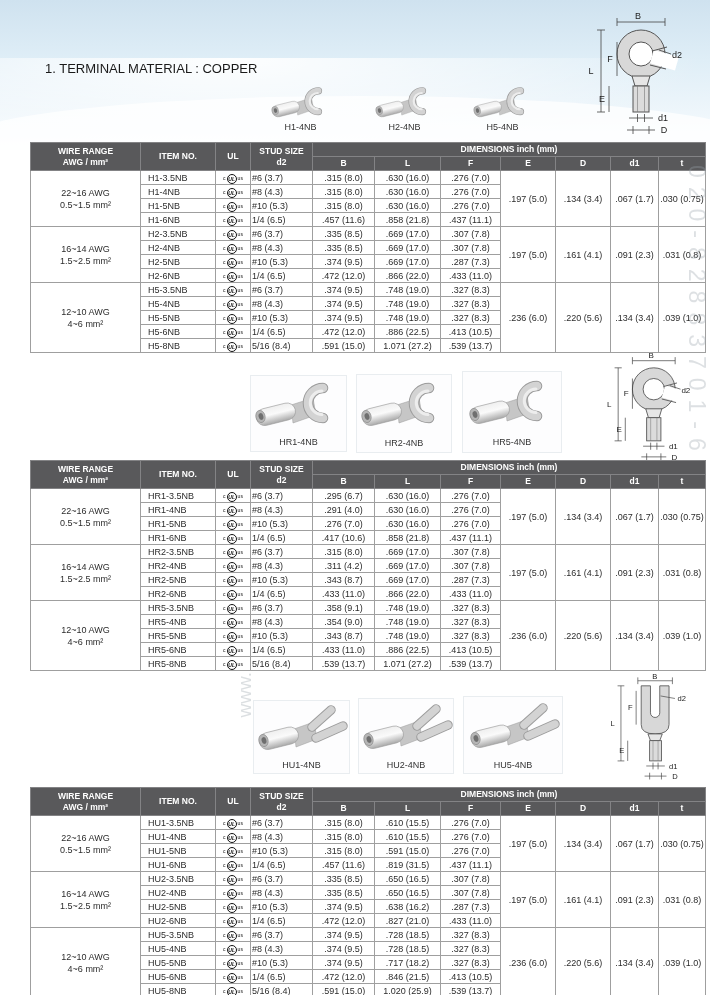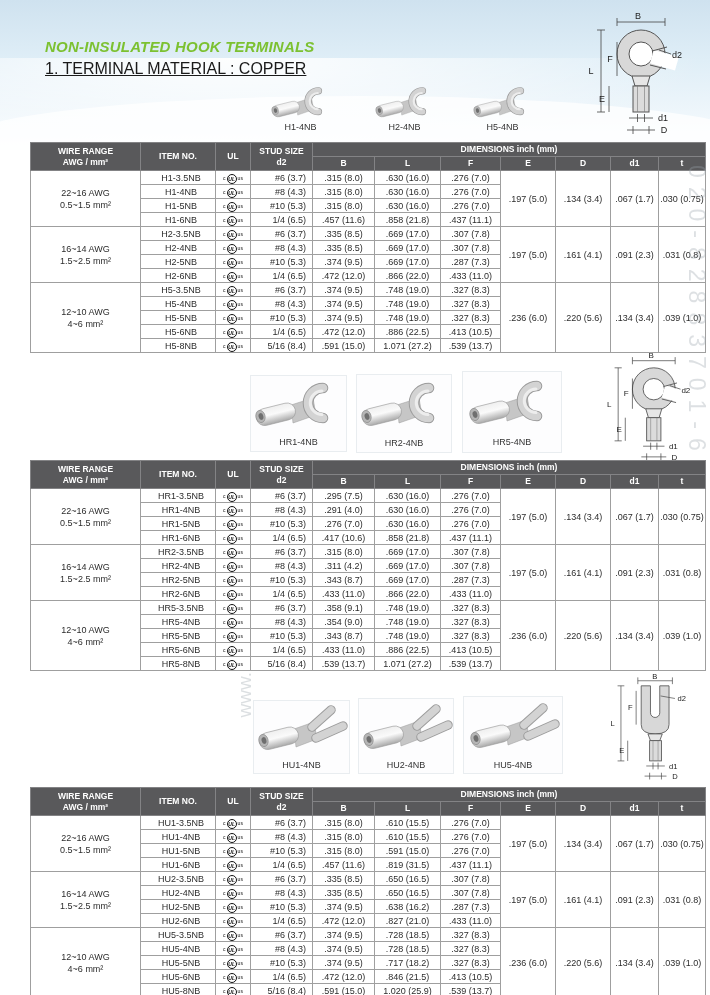--- a/index.html
+++ b/index.html
@@ -9,42 +9,42 @@
   
   .sky { position:absolute; left:0; top:0; width:710px; height:150px;
          background:linear-gradient(180deg,#cfe2ef 0%,#dfeef7 40%,#eef6fb 75%,#fcfeff 100%); }
   .sky::before { content:""; position:absolute; left:-60px; top:58px; width:830px; height:120px;
          background:radial-gradient(ellipse at 35% 0%, rgba(255,255,255,.95), rgba(255,255,255,0) 62%); }
   .sky::after { content:""; position:absolute; left:-40px; top:96px; width:800px; height:90px;
          border-radius:50% 50% 0 0; background:rgba(255,255,255,.75); }
 
   .title { position:absolute; left:45px; top:38px; font-size:15px; font-weight:bold; font-style:italic;
            color:#7cc131; letter-spacing:.2px; }
-  .notes { position:absolute; left:45px; top:60px; font-size:16px; color:#1a1a1a; line-height:17px;text-decoration:underline; }
+  .notes { position:absolute; left:45px; top:60px; font-size:13px; color:#1a1a1a; line-height:17px; }
 
   
   .prod { position:absolute; background:#fdfdfe; border:1px solid #e9edf0; text-align:center; }
   .prod svg { display:block; margin:1px auto 0; }
   .prod-label { font-size:9px; color:#333; line-height:11px; }
 
   .diagram { position:absolute; }
   .diagram svg { width:100%; height:100%; }
   .dtext { font-size:9px; fill:#222; font-family:"Liberation Sans",sans-serif; }
 
   
   .tbl { position:absolute; left:30px; width:675px; }
   table { border-collapse:collapse; table-layout:fixed; width:675px; background:#fff;
           font-family:"Liberation Sans",sans-serif; }
   th { background:#59595b; color:#fff; font-size:8.5px; font-weight:bold;
        border:1px solid #838385; padding:1px 0; line-height:11px; }
   td { border:1px solid #9f9f9f; font-size:9px; color:#2c2c2c; text-align:center;
        height:14px; line-height:12px; padding:0 1px; background:#fff; }
   td.wire { font-size:9px; line-height:12px; }
-  td.item { text-align:center; padding-left:7px; }
-  td.stud { text-align:right; padding-right:6px; }
+  td.item { text-align:left; padding-left:7px; }
+  td.stud { text-align:left; padding-right:6px; }
   table { border:1px solid #6f6f6f; }
 
   
   .ulm { display:inline-flex; align-items:center; justify-content:center; gap:1px; }
   .ulc-c,.ulc-us { font-size:5px; color:#111; line-height:5px; }
   .ulc-o { width:10px; height:10px; border:1px solid #111; border-radius:50%;
            display:inline-flex; align-items:center; justify-content:center;
            font-size:5px; font-weight:bold; font-style:italic; color:#111; background:#fff; }
 
   
@@ -53,21 +53,20 @@
               letter-spacing:9px; opacity:.33; }
   .wm-www { left:234px; top:672px; writing-mode:vertical-rl; transform:rotate(180deg);
             font-size:19px; opacity:.35; }
 </style>
 </head>
 <body>
 
 <div class="page">
   <div class="sky"></div>
 
-  <div class="title">NON-INSULATED HOOK TERMINALS</div>
   <div class="notes">
     <div>1. TERMINAL MATERIAL : COPPER</div>
   </div>
 
   <div class="prod" style="left:253px;top:84px;width:95px;height:48px;border-color:transparent;background:transparent">
     <svg viewBox="0 0 95 52" preserveAspectRatio="xMidYMid meet" height="36" width="95">
   <defs>
     <linearGradient id="gbarrel" x1="0" y1="0" x2="0" y2="1">
       <stop offset="0" stop-color="#efefef"></stop>
             <stop offset="0.45" stop-color="#fafafa"></stop>
@@ -560,21 +559,21 @@
             </td>
             <td class="item">HR1-3.5NB</td>
             <td class="ulc"><span class="ulm">
                 <span class="ulc-c">c</span>
                 <span class="ulc-o">
                   <span>UL</span>
                 </span>
                 <span class="ulc-us">us</span>
               </span></td>
             <td class="stud">#6 (3.7)</td>
-            <td class="dim">.295 (7.5)</td>
+            <td class="dim">.295 (6.7)</td>
             <td class="dim">.630 (16.0)</td>
             <td class="dim">.276 (7.0)</td>
             <td class="dim" rowspan="4">.197 (5.0)</td>
             <td class="dim" rowspan="4">.134 (3.4)</td>
             <td class="dim" rowspan="4">.067 (1.7)</td>
             <td class="dim" rowspan="4">.030 (0.75)</td>
           </tr>
           <tr>
             <td class="item">HR1-4NB</td>
             <td class="ulc"><span class="ulm">

